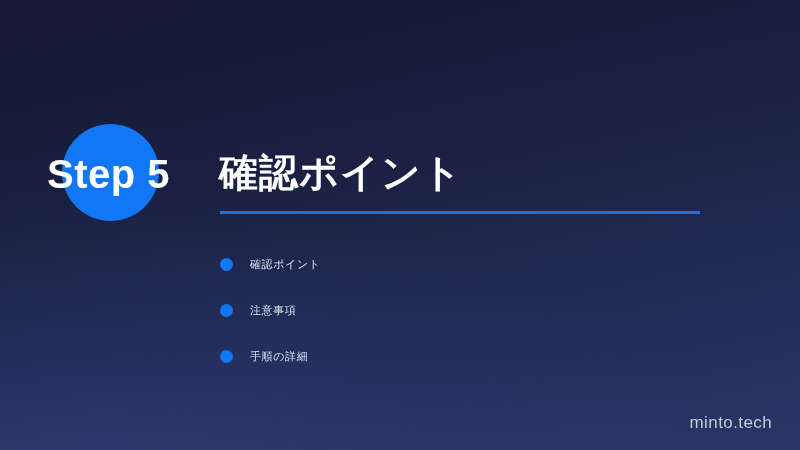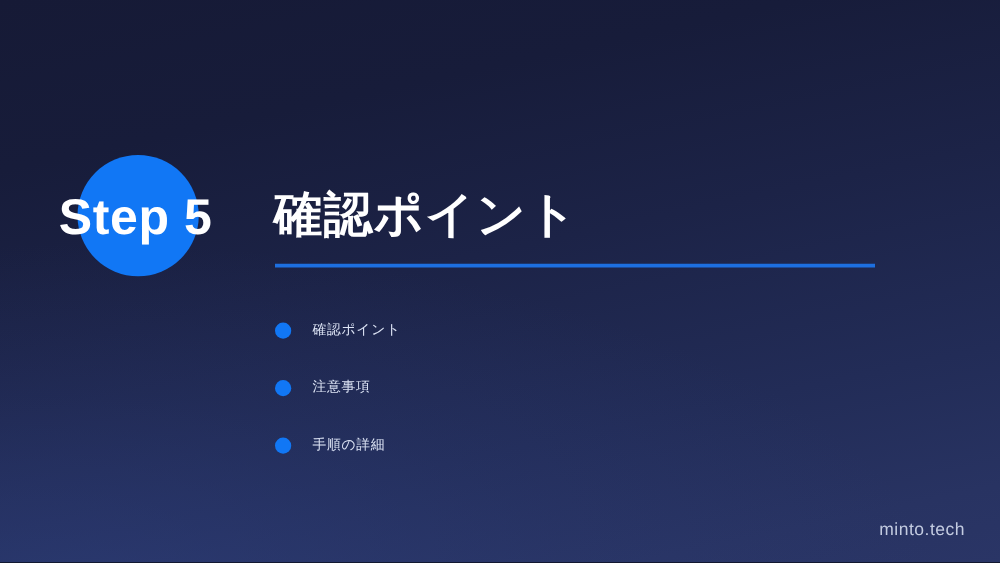--- a/index.html
+++ b/index.html
@@ -124,21 +124,21 @@
     white-space: nowrap;
     text-align: center;
   }
 
   
   .watermark {
     position: absolute;
     right: 28px;
     bottom: 16px;
     color: #c3cbe0;
-    font-size: 14px;
+    font-size: 17px;
     line-height: 22px;
     letter-spacing: 0.4px;
     white-space: nowrap;
   }
 </style>
 </head>
 <body>
 
 <div class="slide">
   <div class="stage">

